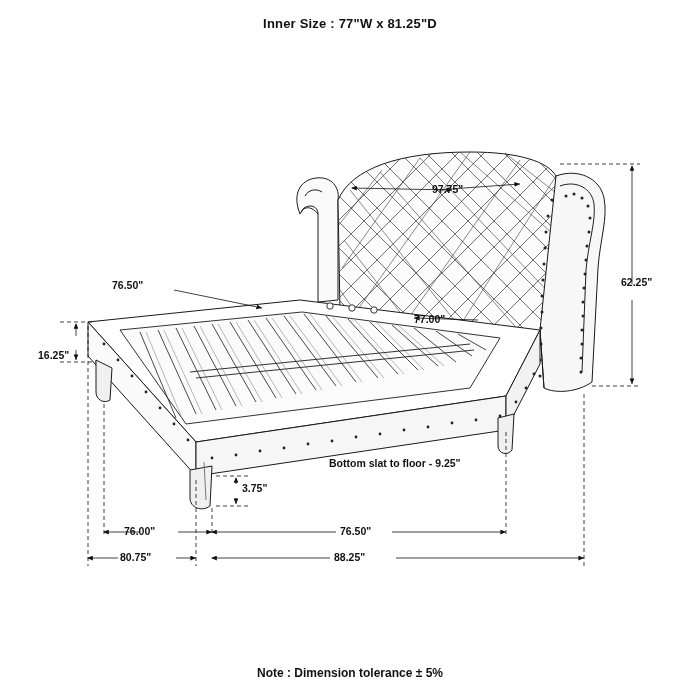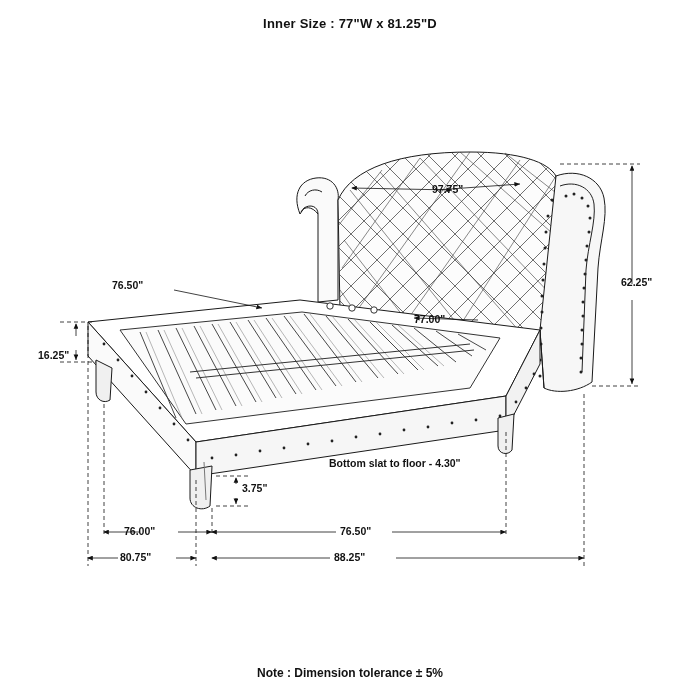--- a/index.html
+++ b/index.html
@@ -253,21 +253,21 @@
         </g>
       </g>
     </svg>
 
     <div class="lbl" style="left:432px; top:183px;">97.75"</div>
     <div class="lbl" style="left:621px; top:276px;">62.25"</div>
     <div class="lbl" style="left:112px; top:279px;">76.50"</div>
     <div class="lbl" style="left:414px; top:313px;">77.00"</div>
     <div class="lbl" style="left:38px; top:349px;">16.25"</div>
     <div class="lbl" style="left:242px; top:482px;">3.75"</div>
-    <div class="lbl" style="left:329px; top:457px;">Bottom slat to floor - 4.30"</div>
+    <div class="lbl" style="left:329px; top:457px;">Bottom slat to floor - 9.25"</div>
     <div class="lbl" style="left:124px; top:525px;">76.00"</div>
     <div class="lbl" style="left:340px; top:525px;">76.50"</div>
     <div class="lbl" style="left:120px; top:551px;">80.75"</div>
     <div class="lbl" style="left:334px; top:551px;">88.25"</div>
   </div>
 
   <div class="footnote">Note : Dimension tolerance ± 5%</div>
 </div>
 
 </body></html>

